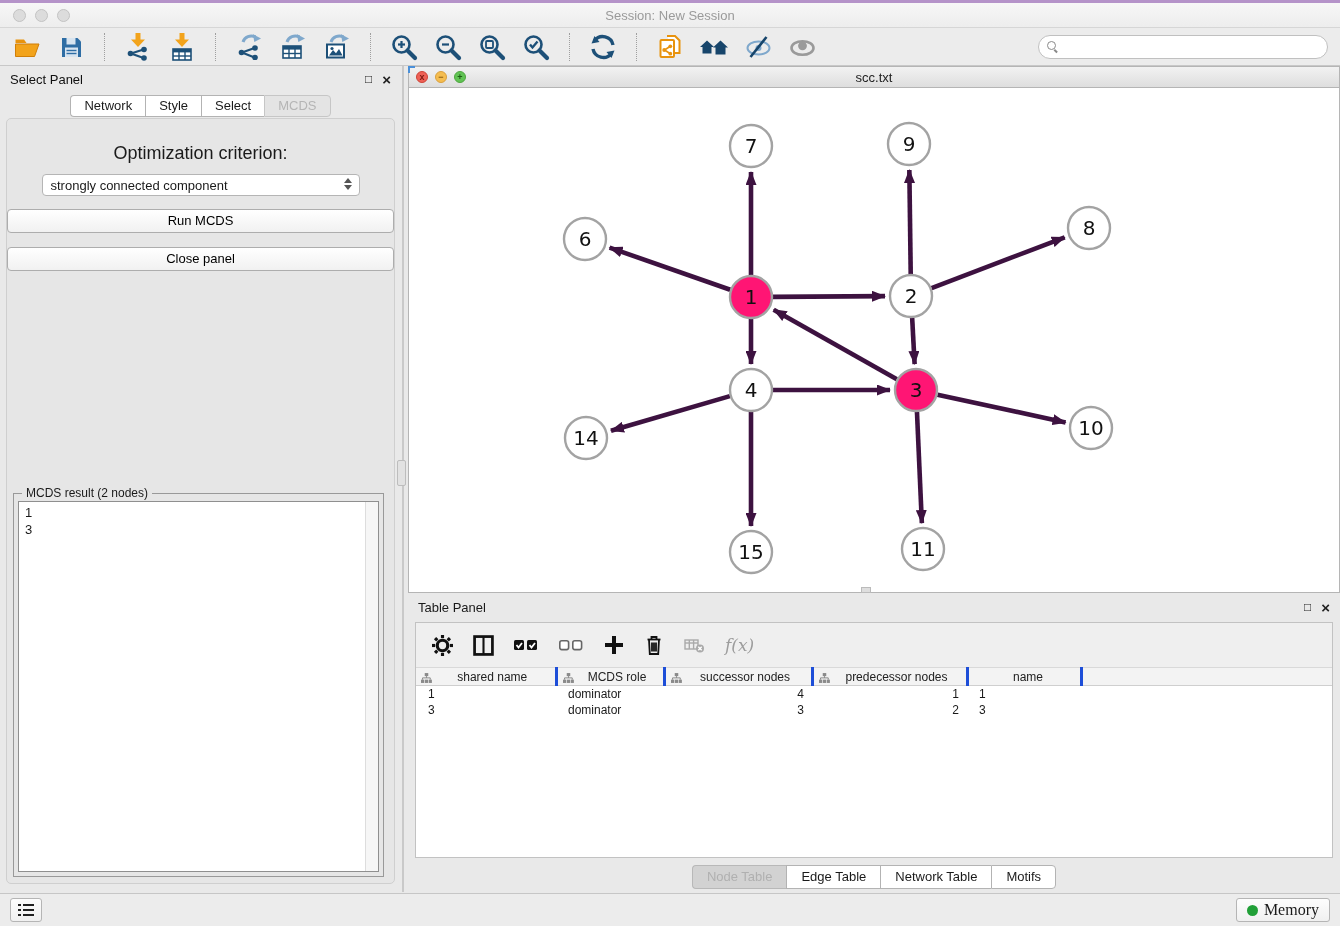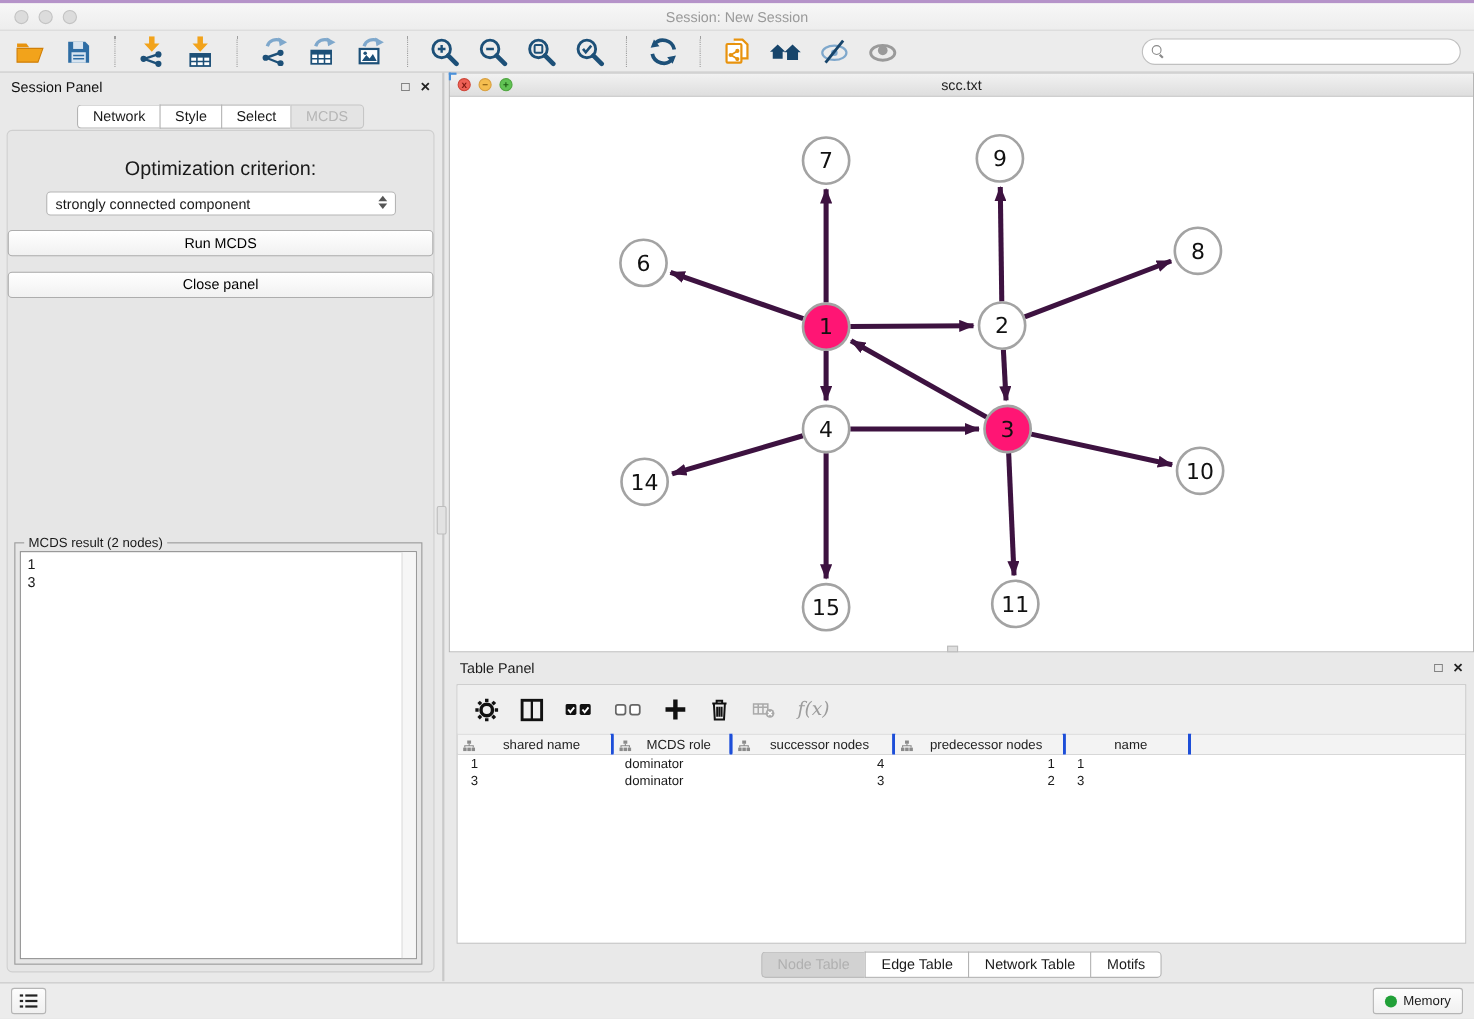--- a/index.html
+++ b/index.html
@@ -142,21 +142,21 @@
     background:linear-gradient(#fdfdfd,#f0f0f0); border:1px solid #b5b5b5; border-radius:3px;
     display:flex; align-items:center; justify-content:center;
   }
   .list-glyph { display:flex; flex-direction:column; gap:2.5px; }
   .list-glyph .row { display:flex; align-items:center; gap:2px; }
   .list-glyph .sq { width:2.5px; height:2.5px; background:#222; }
   .list-glyph .bar { width:11px; height:2.5px; background:#222; }
   .memory-btn {
     position:absolute; right:10px; top:4px; height:24px;
     background:linear-gradient(#fdfdfd,#f0f0f0); border:1px solid #b5b5b5; border-radius:3px;
-    display:flex; align-items:center; gap:6px; padding:0 10px; font-size:12px;
+    display:flex; align-items:center; gap:6px; padding:0 10px; font-size:16px;font-family:Liberation Serif, serif;
   }
   .mem-dot { width:11px; height:11px; border-radius:50%; }
 </style>
 </head>
 <body>
 
 <div class="top-strip"></div>
 
 <div class="titlebar">
   <div class="traffic">
@@ -307,21 +307,21 @@
     </svg>
   </div>
   <div class="search-box">
     <span class="mag"></span>
     <input class="search-input" type="text" placeholder="" style="">
   </div>
 </div>
 
 <div class="control-panel">
   <div class="panel-head">
-    <span class="ttl">Session Panel</span>
+    <span class="ttl">Select Panel</span>
     <span class="spacer"></span>
     <span class="mini-btn max">□</span>
     <span class="mini-btn close">×</span>
   </div>
   <div class="cp-tabs">
     <span class="tab">Network</span>
     <span class="tab">Style</span>
     <span class="tab">Select</span>
     <span class="tab active">MCDS</span>
   </div>

